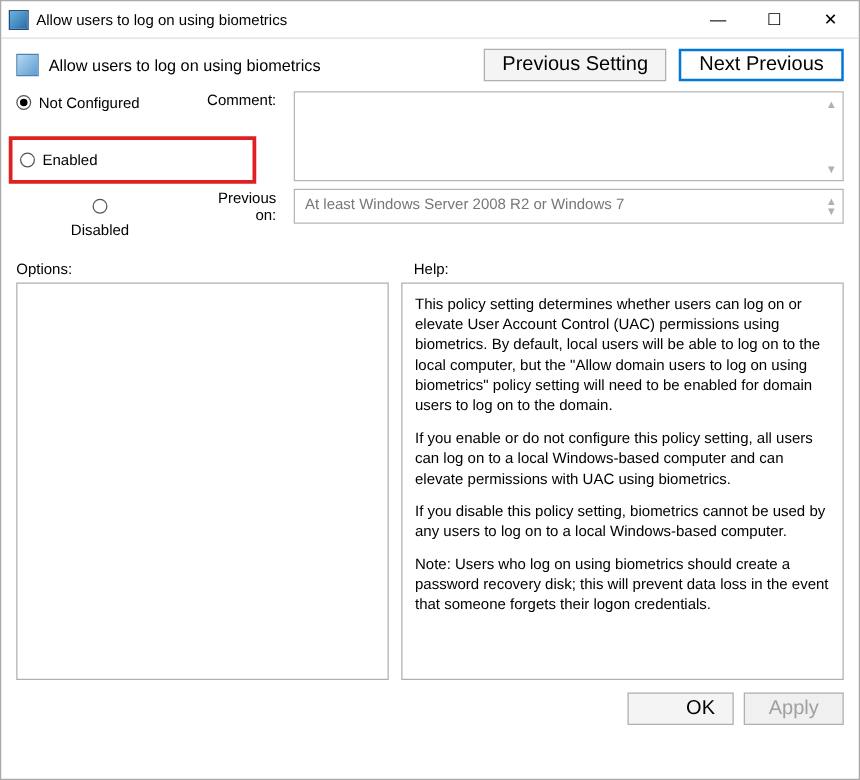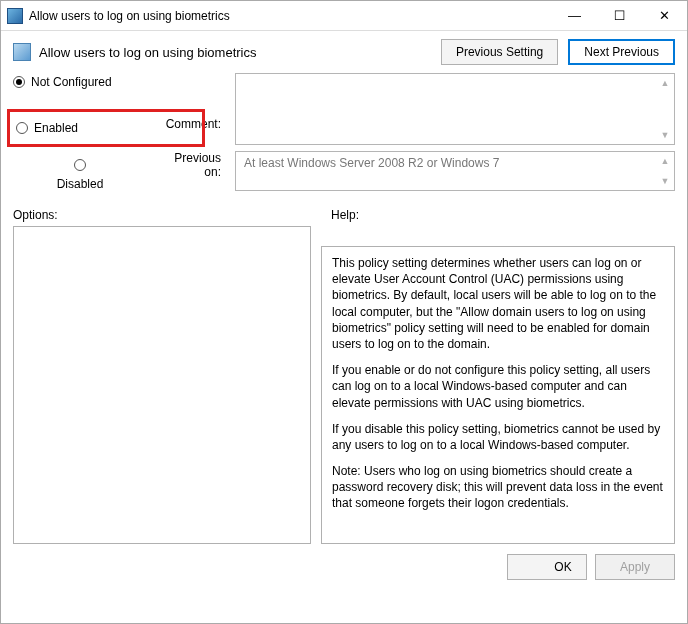--- a/index.html
+++ b/index.html
@@ -43,21 +43,21 @@
   .headerrow .hicon {
     width: 18px; height: 18px;
     background: linear-gradient(135deg,#b9d9f0,#5c9bd1);
     border: 1px solid #4a83b3;
     margin-right: 8px;
   }
   .headerrow .htitle { flex: 1; font-size: 13px; }
   .btn {
     height: 26px;
     padding: 0 14px;
-    font-size: 12px;
+    font-size: 16px;
     background: #f4f4f4;
     border: 1px solid #b0b0b0;
     min-width: 96px;
     cursor: pointer;
   }
   .btn.highlight { border: 2px solid #0078d7; background: #fff; }
   .btn.disabled { color: #a0a0a0; background: #f0f0f0; cursor: default; }
   .row2 {
     display: flex;
     align-items: flex-start;
@@ -97,21 +97,21 @@
   }
   .comment-box {
     flex: 1;
     height: 72px;
     border: 1px solid #b5b5b5;
     background: #fff;
     position: relative;
   }
   .supported-box {
     flex: 1;
-    height: 40px;
+    height: 28px;
     border: 1px solid #b5b5b5;
     background: #fff;
     padding: 4px 8px;
     color: #777;
     position: relative;
   }
   .scroll-arrow {
     position: absolute; right: 2px; width: 14px; height: 14px;
     display:flex; align-items:center; justify-content:center;
     color:#b0b0b0; font-size:9px;
@@ -132,21 +132,20 @@
     border: 1px solid #b0b0b0;
     background: #fff;
   }
   .help-panel {
     flex: 1;
     border: 1px solid #b0b0b0;
     background: #fff;
     padding: 8px 10px;
     overflow: hidden;
     line-height: 1.35;
-    margin-top: 20px;
   }
   .help-panel p { margin: 0 0 10px 0; }
   .footer {
     display: flex;
     justify-content: flex-end;
     gap: 8px;
     padding: 10px 12px;
   }
   .right-col { flex:1; display:flex; flex-direction:column; gap:6px;}
   .label-right { text-align:right; padding-right:6px; }
@@ -186,21 +185,21 @@
         </div>
       </div>
       <div class="radio dis">
         <span class="radio-circle"></span>
         <span>Disabled</span>
       </div>
     </div>
 
     <div class="right-col">
       <div style="display:flex; gap:8px; align-items:flex-start;">
-        <div class="label-right" style="width:72px;margin-top:44px;">Comment:</div>
+        <div class="label-right" style="width:72px;">Comment:</div>
         <div class="comment-box">
           <div class="scroll-arrow" style="top:2px;">▲</div>
           <div class="scroll-arrow" style="bottom:2px;">▼</div>
         </div>
       </div>
       <div style="display:flex; gap:8px; align-items:flex-start;">
         <div class="label-right" style="width:72px; white-space:normal;">Previous on:</div>
         <div class="supported-box">
           <span>At least Windows Server 2008 R2 or Windows 7</span>
           <div class="scroll-arrow" style="top:2px;">▲</div>

